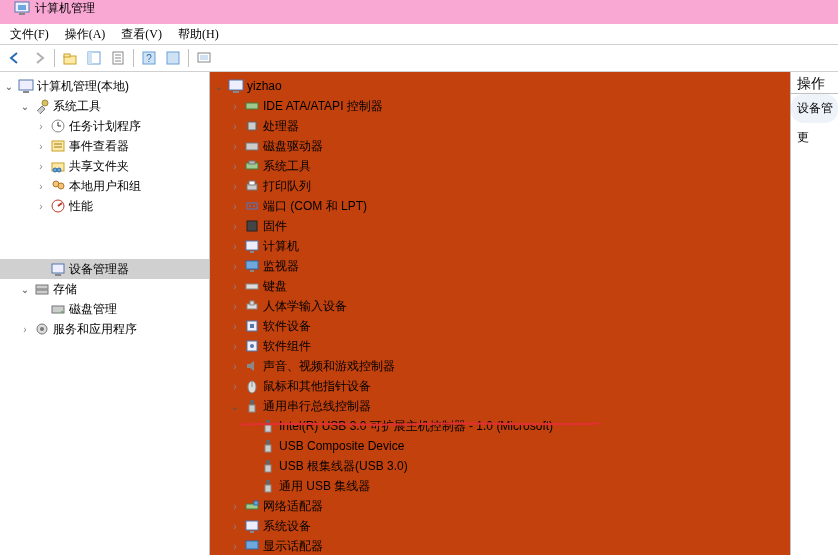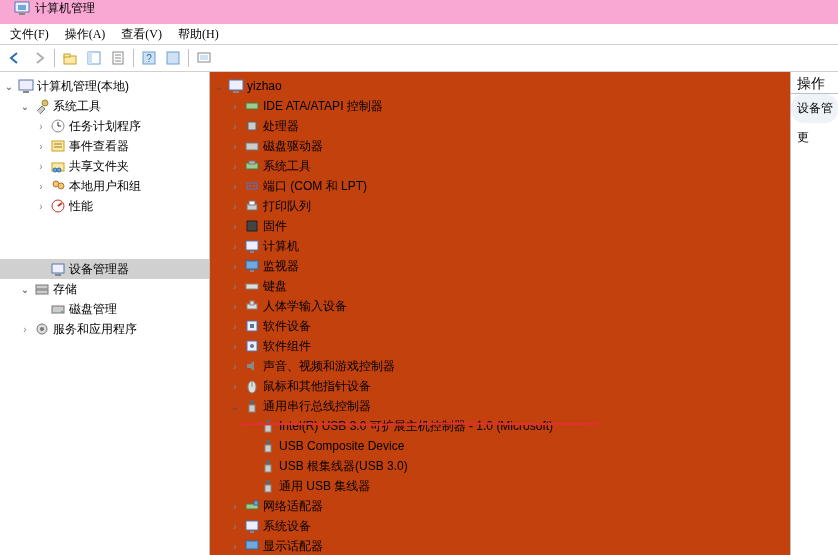--- a/index.html
+++ b/index.html
@@ -410,38 +410,38 @@
               </svg>
             </span>
         <span class="label">系统工具</span>
       </div>
         </li>
       <li>
           <div class="row ind1">
         <span class="toggle closed"></span>
         <span class="ic">
               <svg width="16" height="16">
+                <rect x="3" y="6" width="10" height="6" fill="#ccc" stroke="#777"></rect>
+                <rect x="5" y="3" width="6" height="4" fill="#fff" stroke="#777"></rect>
+              </svg>
+            </span>
+        <span class="label">打印队列</span>
+      </div>
+        </li>
+      <li>
+          <div class="row ind1">
+        <span class="toggle closed"></span>
+        <span class="ic">
+              <svg width="16" height="16">
                 <rect x="3" y="5" width="10" height="6" fill="none" stroke="#4a7acc"></rect>
                 <circle cx="6" cy="8" r="1" fill="#4a7acc"></circle>
                 <circle cx="10" cy="8" r="1" fill="#4a7acc"></circle>
               </svg>
             </span>
         <span class="label">端口 (COM 和 LPT)</span>
-      </div>
-        </li>
-      <li>
-          <div class="row ind1">
-        <span class="toggle closed"></span>
-        <span class="ic">
-              <svg width="16" height="16">
-                <rect x="3" y="6" width="10" height="6" fill="#ccc" stroke="#777"></rect>
-                <rect x="5" y="3" width="6" height="4" fill="#fff" stroke="#777"></rect>
-              </svg>
-            </span>
-        <span class="label">打印队列</span>
       </div>
         </li>
       <li>
           <div class="row ind1">
         <span class="toggle closed"></span>
         <span class="ic">
               <svg width="16" height="16">
                 <rect x="3" y="3" width="10" height="10" fill="#444" stroke="#222"></rect>
               </svg>
             </span>

